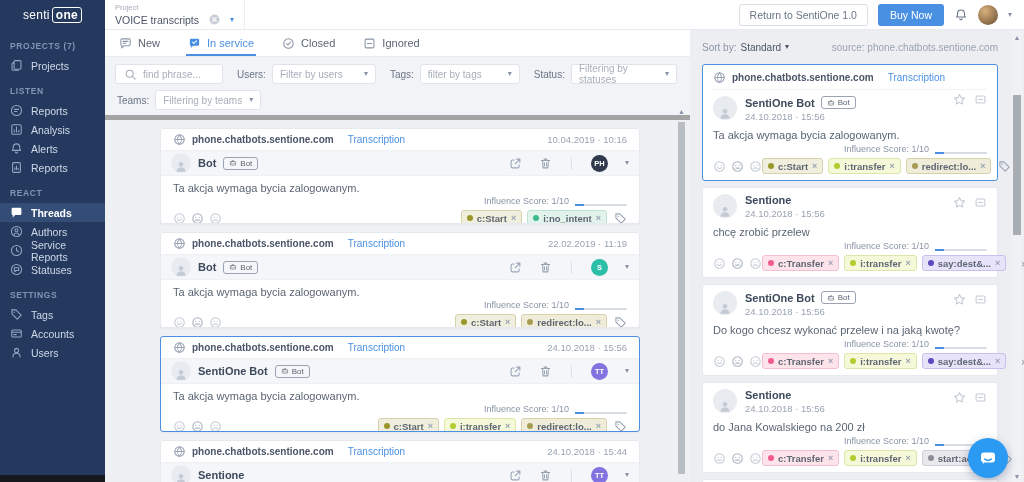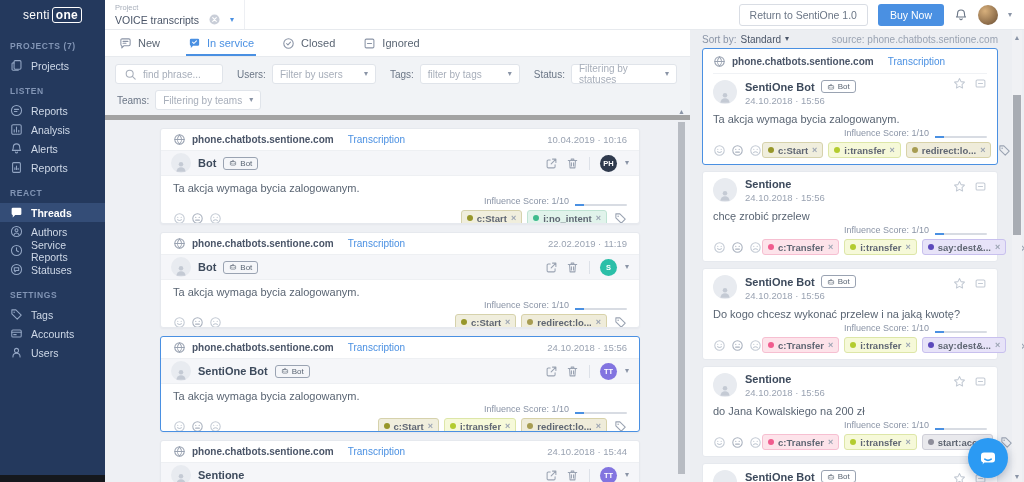--- a/index.html
+++ b/index.html
@@ -60,21 +60,21 @@
   .src-name { font-size:10px; font-weight:bold; color:#4a5568; }
   .src-link { font-size:10px; color:#4a90e2; margin-left:8px; cursor:pointer; }
   .card-date { margin-left:auto; font-size:9.5px; color:#9aa3b2; }
   .card-author { height:26px; background:#f5f6f9; border-top:1px solid #eef0f3; border-bottom:1px solid #eef0f3; display:flex; align-items:center; padding:0 10px; gap:7px; }
   .avatar-ph { width:20px; height:20px; border-radius:50%; background:#e8ebf0; overflow:hidden; display:flex; align-items:flex-end; justify-content:center; }
   .avatar-ph svg { width:14px; height:14px; }
   .author-name { font-size:11px; font-weight:bold; color:#3d4a5c; }
   .bot-badge { display:inline-flex; align-items:center; gap:3px; border:1px solid #9aa3b2; border-radius:3px; padding:1px 5px; font-size:8px; color:#5a6573; }
   .bot-badge .icon svg { width:8px; height:8px; }
   .flex-sp { flex:1; }
-  .row-act { color:#9aa3b2; gap:8px; display:flex; align-items:center; }
+  .row-act { color:#9aa3b2; gap:17px; display:flex; align-items:center; }
   .row-act .icon { cursor:pointer; }
   .vdiv { width:1px; height:13px; background:#dde1e8; margin:0 2px; }
   .assignee { width:17px; height:17px; border-radius:50%; color:#fff; font-size:7.5px; font-weight:bold; display:flex; align-items:center; justify-content:center; cursor:pointer; }
   .card-body { padding:6px 12px 0; }
   .msg-text { font-size:11px; color:#5a6573; }
   .influence { display:flex; justify-content:flex-end; align-items:flex-end; gap:6px; margin-top:2px; }
   .inf-label { font-size:9px; color:#8a94a6; }
   .inf-track { width:52px; height:2px; background:#d8dce3; border-radius:1px; position:relative; cursor:pointer; }
   .inf-fill { position:absolute; left:0; top:0; width:9px; height:2px; background:#4a90e2; }
   .bottom-row { display:flex; align-items:center; margin-top:4px; }
@@ -82,21 +82,21 @@
   .faces .icon { cursor:pointer; }
   .faces .icon.mid { color:#aab2bf; }
   .tags-wrap { margin-left:auto; display:flex; gap:5px; align-items:center;font-weight:bold; }
   .tag-pill { display:inline-flex; align-items:center; gap:4px; height:16px; padding:0 5px; border-radius:3px; border:1px solid; font-size:9.5px; color:#5f6673; cursor:pointer; }
   .tag-dot { width:6px; height:6px; border-radius:50%; }
   .tag-x { color:#9aa3b2; font-size:9px; cursor:pointer; }
   .tag-assign { color:#9aa3b2; margin-left:2px; cursor:pointer; }
 
   
   #detail-panel { position:absolute; left:690px; top:30px; right:0; bottom:0; background:#eceef2; overflow:hidden; }
-  #detail-head { height:18px; display:flex; align-items:center; padding:0 26px 0 12px; font-size:10px; }
+  #detail-head { height:34px; display:flex; align-items:center; padding:0 26px 0 12px; font-size:10px; }
   #sort-label { color:#8a94a6; }
   #sort-value { color:#4a5568; margin:0 4px; }
   #detail-source { margin-left:auto; color:#9aa3b2; }
   #messages { padding:0 26px 0 12px; }
   .msg-card { background:#fff; border:1px solid #e6e9ee; border-radius:3px; margin-bottom:6px; padding:6px 10px; position:relative; }
   .msg-card.selected { border:1.5px solid #4a90e2; }
   .msg-head { display:flex; align-items:center; gap:6px; padding-bottom:5px; border-bottom:1px solid #f0f2f5; margin-bottom:6px; }
   .author-block { display:flex; gap:8px; padding-right:44px; }
   .avatar-ph.big { width:24px; height:24px; }
   .ab-name-row { display:flex; align-items:center; gap:6px; }

